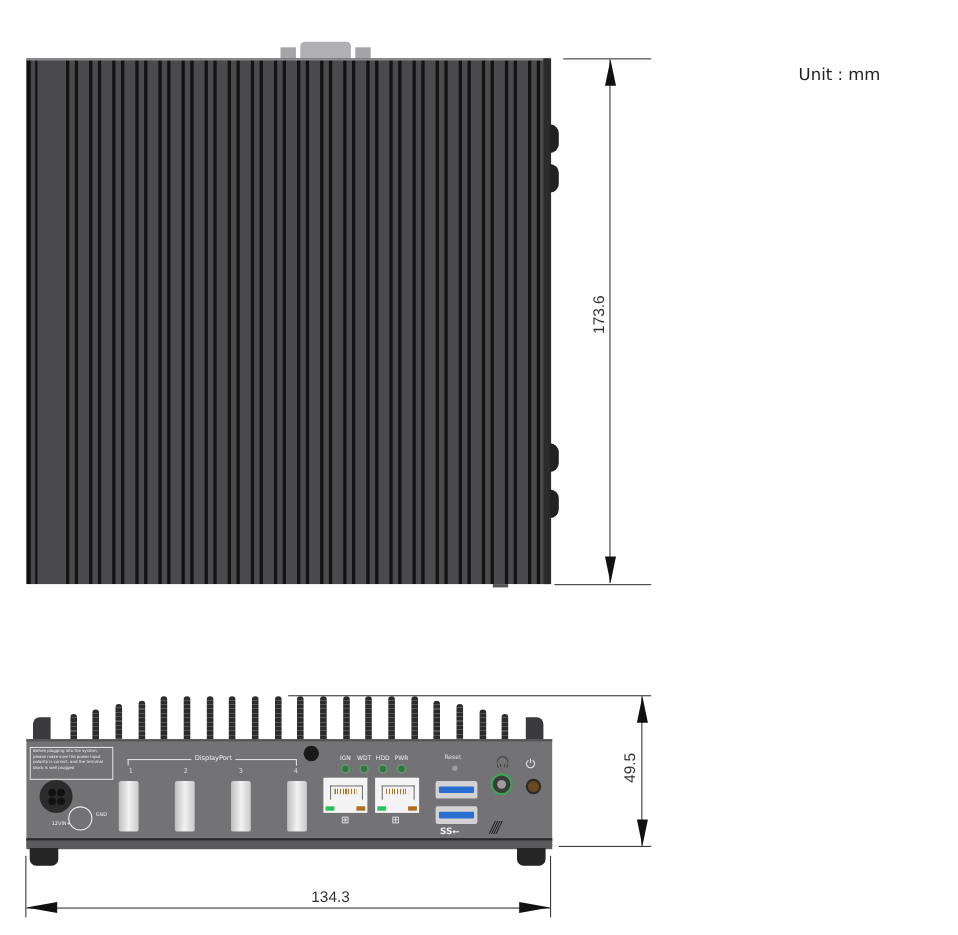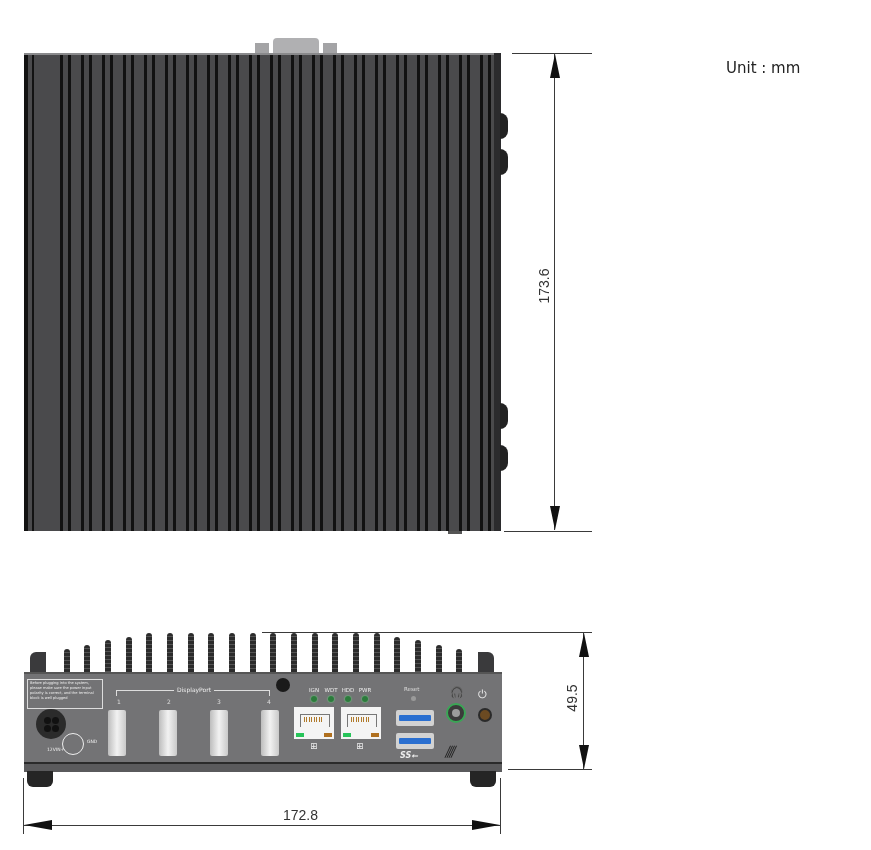--- a/index.html
+++ b/index.html
@@ -35,21 +35,21 @@
   .led{position:absolute;top:696px;width:6px;height:6px;border-radius:50%;background:#2d7a3c;box-shadow:0 0 2px #6cf08a;}
   .led-label{position:absolute;top:687px;font-size:5.5px;color:#eee;width:18px;text-align:center;}
   .lan{position:absolute;top:707px;width:40px;height:32px;background:#f4f4f4;}
   .lan .jack{position:absolute;left:6px;top:7px;width:28px;height:12px;border:1px solid #777;border-bottom:none;}
   .lan .pins{position:absolute;left:10px;top:10px;width:20px;height:5px;background:repeating-linear-gradient(90deg,#b07a2a 0 1px,transparent 1px 2.5px);}
   .lan .led-g{position:absolute;left:2px;bottom:2px;width:8px;height:4px;background:#27c45a;}
   .lan .led-o{position:absolute;right:2px;bottom:2px;width:8px;height:4px;background:#b0701f;}
   .net-icon{position:absolute;top:741px;font-size:9px;color:#eee;}
   .usb{position:absolute;left:396px;width:38px;height:16px;background:#d2d2d2;border-radius:2px;}
   .usb .tongue{position:absolute;left:3px;top:5px;width:32px;height:6px;background:#2a6fd0;border-radius:1px;}
-  #usb-ss{left:400px;top:751px;font-size:8px;font-style:italic;font-weight:bold;color:#eee;}
+  #usb-ss{left:400px;top:751px;font-size:8px;font-weight:bold;color:#eee;}
   #reset-label{left:404px;top:686px;font-size:5.5px;color:#ddd;}
   #reset-hole{left:411px;top:696px;width:5px;height:5px;background:#9a9a9a;border-radius:50%;}
   #audio-jack{left:446px;top:703px;width:20px;height:20px;border-radius:50%;background:#3b3b3b;border:2px solid #3aa655;box-sizing:border-box;}
   #audio-jack::after{content:"";position:absolute;left:4px;top:4px;width:8px;height:8px;border-radius:50%;background:#9c9c9c;}
   #headphone-icon{left:450px;top:686px;font-size:11px;color:#eee;}
   #power-icon{left:478px;top:688px;font-size:11px;color:#eee;}
   #power-button{left:478px;top:708px;width:14px;height:14px;border-radius:50%;background:#6b4a22;border:2px solid #2a2a2a;box-sizing:border-box;}
   #vent-slots{left:446px;top:744px;font-size:12px;color:#222;letter-spacing:-2px;transform:skewX(-25deg);}
   #dc-jack{left:36px;top:709px;width:30px;height:30px;border-radius:50%;background:#2b2b2b;}
   #dc-jack .pin{position:absolute;width:7px;height:7px;border-radius:50%;background:#111;}
@@ -228,13 +228,13 @@
 <div class="abs dim-line" style="left:583px;top:633px;width:1px;height:136px"></div>
 <div class="abs arrow-up" style="left:579px;top:633px"></div>
 <div class="abs arrow-down" style="left:579px;top:745px"></div>
 <div class="abs dim-text vtext" style="left:552px;top:690px;width:40px;text-align:center">49.5</div>
 
 <div class="abs dim-line" style="left:23px;top:778px;width:1px;height:56px"></div>
 <div class="abs dim-line" style="left:500px;top:778px;width:1px;height:56px"></div>
 <div class="abs dim-line" style="left:24px;top:825px;width:476px;height:1px"></div>
 <div class="abs arrow-left" style="left:24px;top:820px"></div>
 <div class="abs arrow-right" style="left:472px;top:820px"></div>
-<div class="abs dim-text" style="left:283px;top:807px">172.8</div>
+<div class="abs dim-text" style="left:283px;top:807px">134.3</div>
 
 </body></html>

